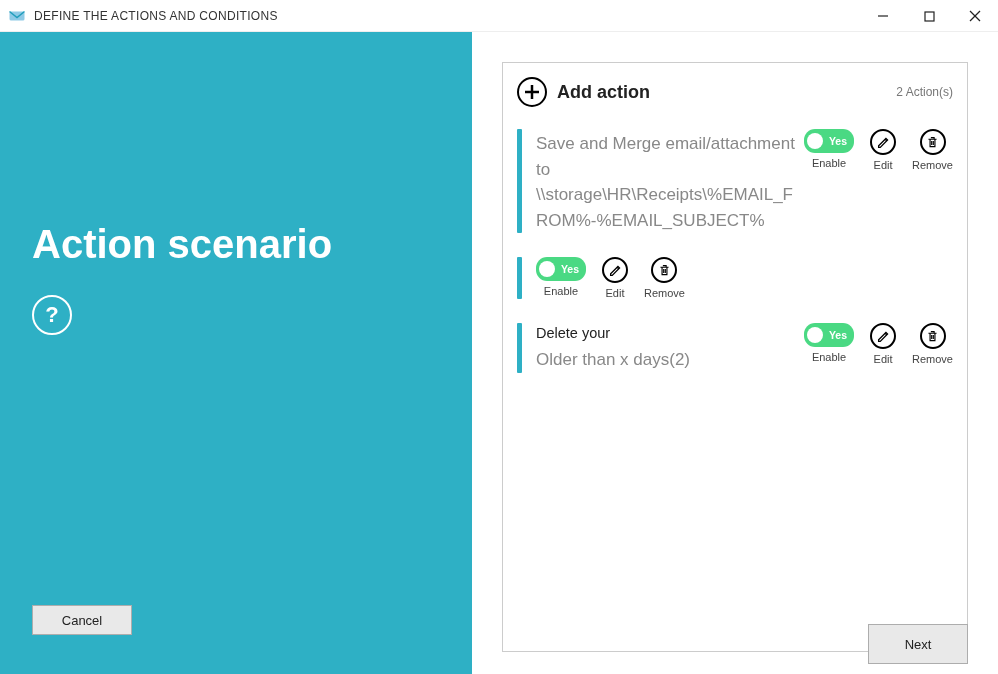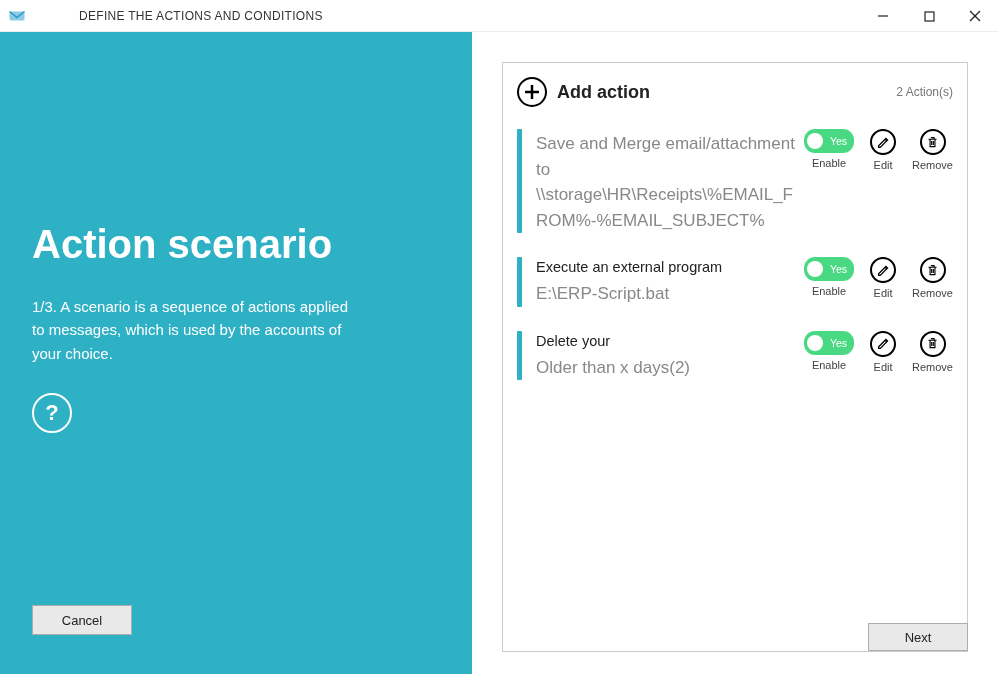--- a/index.html
+++ b/index.html
@@ -15,21 +15,20 @@
     border-bottom: 1px solid #eee;
   }
   .titlebar .app-icon {
     width: 18px; height: 18px; margin-right: 8px;
     display: inline-flex; align-items: center; justify-content: center;
   }
   .titlebar .title-text {
     font-size: 12px;
     color: #333;
     letter-spacing: 0.3px;
-    margin-left: 45px;
   }
   .titlebar .win-controls {
     margin-left: auto;
     display: flex;
     height: 100%;
   }
   .titlebar .win-btn {
     width: 46px; height: 32px;
     display: flex; align-items: center; justify-content: center;
     font-size: 14px; color: #222;
@@ -168,20 +167,21 @@
   }
 
   
   .toggle {
     width: 50px; height: 22px;
     background: #4ad983;
     border-radius: 11px;
     position: relative;
     display: flex; align-items: center;
     padding: 12px 4px;
+    font-weight: bold;
   }
   .toggle .knob {
     width: 16px; height: 16px;
     border-radius: 50%;
     background: #fff;
     position: absolute;
     left: 3px;
   }
   .toggle .yes {
     position: absolute;
@@ -195,22 +195,22 @@
     width: 26px; height: 26px;
     border: 2px solid #000;
     border-radius: 50%;
     display: flex; align-items: center; justify-content: center;
     background: #fff;
   }
   .circ-btn svg { width: 13px; height: 13px; }
 
   .next-btn {
     position: absolute;
-    right: 30px; bottom: 23px;
-    width: 100px; height: 28px;
+    right: 30px; bottom: 10px;
+    width: 100px; height: 40px;
     background: #e9e9e9;
     border: 1px solid #adadad;
     color: #222;
     font-size: 13px;
   }
 </style>
 </head>
 <body>
 
 <div class="titlebar">
@@ -238,21 +238,20 @@
           <line x1="11" y1="1" x2="1" y2="11" stroke="#222" stroke-width="1.2"></line>
         </svg>
     </button>
   </div>
 </div>
 
 <div class="body">
 
   <div class="left-panel">
     <div class="heading">Action scenario</div>
-    <div class="subtext">1/3. A scenario is a sequence of actions applied to messages, which is used by the accounts of your choice.</div>
     <div class="help-circle">
       <span>?</span>
     </div>
     <button class="cancel-btn">
       <span>Cancel</span>
     </button>
   </div>
 
   <div class="right-panel">
     <div class="actions-box">
@@ -296,24 +295,20 @@
                   <path d="M3 4 L13 4 M5 4 L5 13 L11 13 L11 4 M6 2 L10 2 L10 4 M7 6 L7 11 M9 6 L9 11" fill="none" stroke="#000" stroke-width="1.4"></path>
                 </svg>
             </div>
             <div class="ctrl-label">Remove</div>
           </div>
         </div>
       </div>
 
       <div class="action-row">
         <div class="action-bar"></div>
-        <div class="action-text">
-          <div class="action-title">Execute an external program</div>
-          <div class="action-sub">E:\ERP-Script.bat</div>
-        </div>
         <div class="action-controls">
           <div class="ctrl">
             <div class="toggle">
               <div class="knob"></div>
               <div class="yes">Yes</div>
             </div>
             <div class="ctrl-label">Enable</div>
           </div>
           <div class="ctrl">
             <div class="circ-btn">

